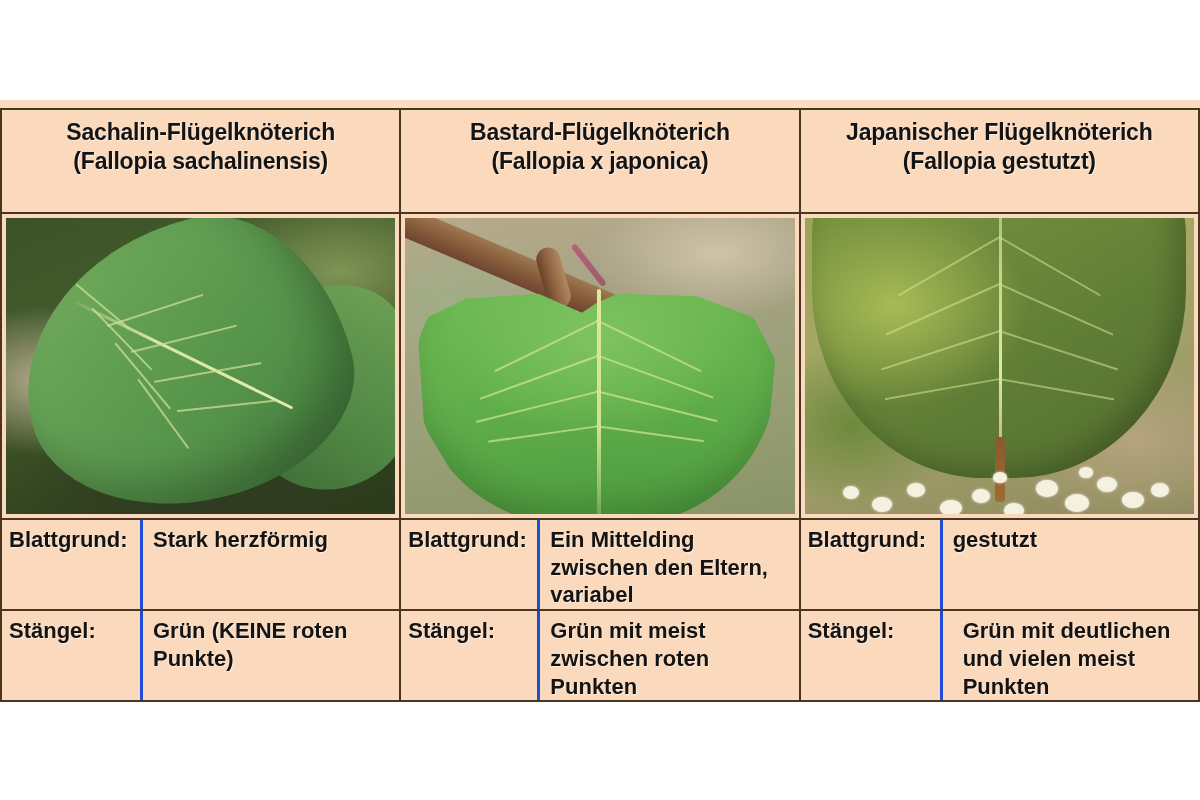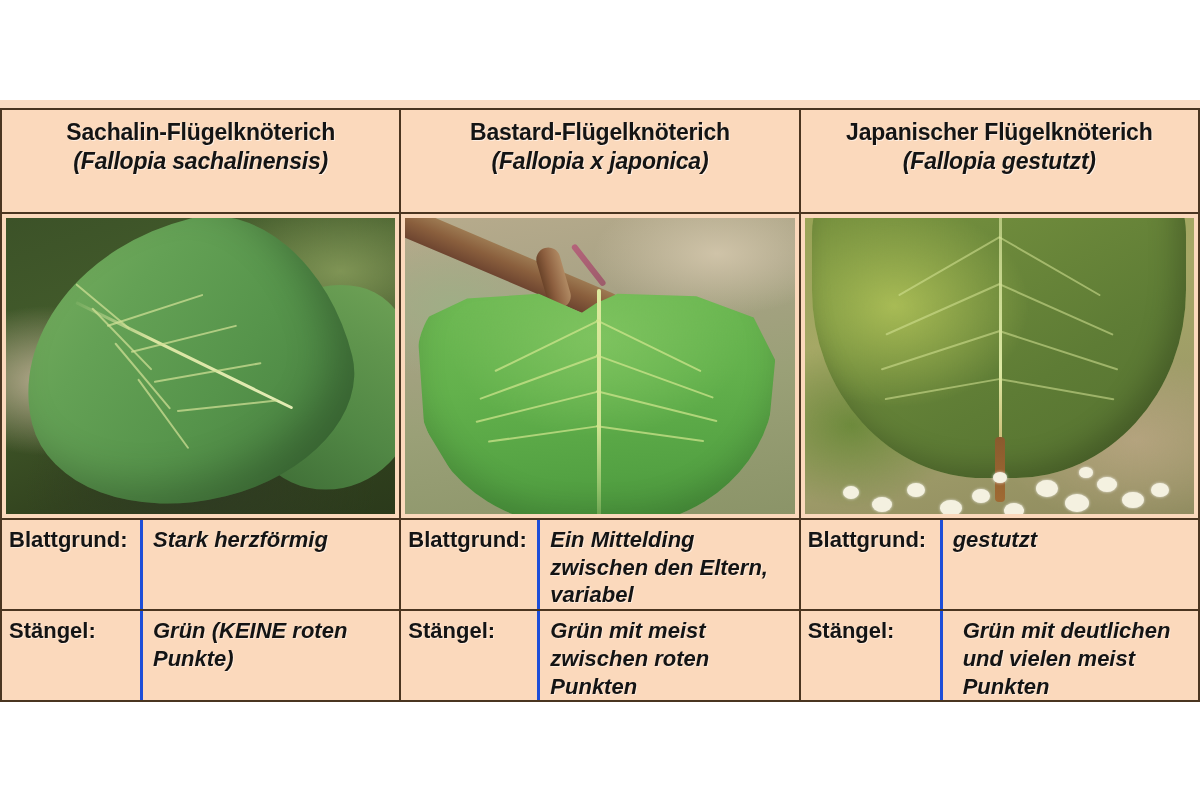--- a/index.html
+++ b/index.html
@@ -50,21 +50,21 @@
     padding: 8px 6px 0 6px;
     color: #141414;
     font-weight: bold;
     font-size: 23px;
     line-height: 1.24;
     letter-spacing: -0.2px;
     font-stretch: condensed;
     text-shadow: 1px 1px 0 rgba(255,255,255,0.55);
   }
   .sp-header .common { display: block; }
-  .sp-header .latin  { display: block; font-style: italic; }
+  .sp-header .latin  { display: block; }
 
   
   tr.photo-row td {
     height: 306px;
     padding: 4px;
     background: #fbd9bc;
   }
   .photo {
     position: relative;
     width: 100%;
@@ -241,21 +241,20 @@
     text-shadow: 1px 1px 0 rgba(255,255,255,0.45);
   }
   .fact-value {
     flex: 1 1 auto;
     padding: 6px 6px 0 10px;
     color: #141414;
     font-weight: bold;
     font-size: 22px;
     line-height: 1.26;
     text-shadow: 1px 1px 0 rgba(255,255,255,0.45);
-    font-style: italic;
   }
   
   .col1 .fact-label { width: 141px; }
   .col2 .fact-label { width: 139px; }
   .col3 .fact-label { width: 142px; }
   .col3 .fact-value.indented { padding-left: 20px; }
 </style>
 </head>
 <body>
 

